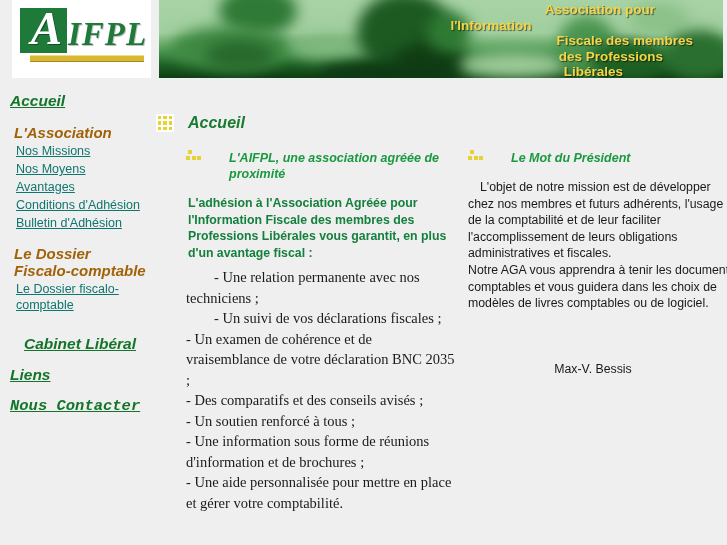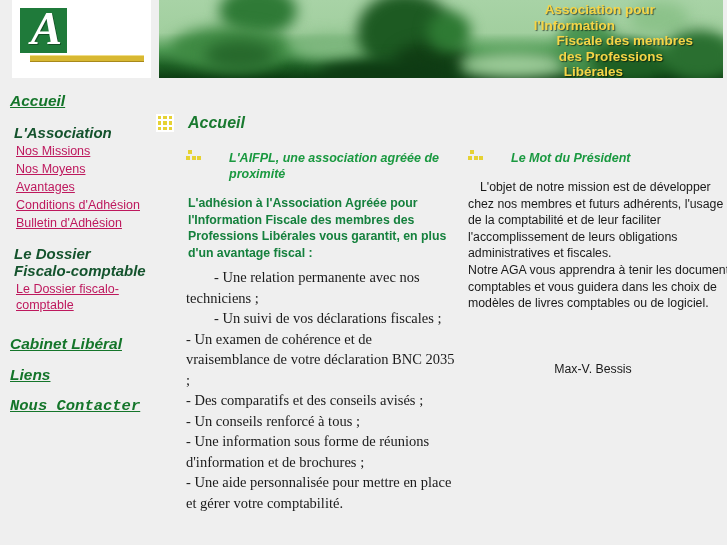--- a/index.html
+++ b/index.html
@@ -131,28 +131,28 @@
     color: #14752a;
     text-decoration: underline;
     padding: 0 0 0 10px;
     margin: 0 0 13px 0;
     cursor: pointer;
   }
   .nav-head {
     font-style: italic;
     font-weight: bold;
     font-size: 15px;
-    color: #14532d;
+    color: #a16207;
     padding: 0 0 0 14px;
     margin: 14px 0 2px 0;
     line-height: 17px;
   }
   .nav-sub {
     font-size: 12.5px;
-    color: #be185d;
+    color: #0f766e;
     text-decoration: underline;
     padding: 0 4px 0 16px;
     margin: 2px 0 0 0;
     line-height: 16px;
     cursor: pointer;
   }
 
   
   #content {
     position: absolute;
@@ -257,20 +257,21 @@
 </style>
 </head>
 <body>
 
 <div id="banner">
 
   <div id="logo-box">
     <div id="logo-inner">
       <div id="logo-square"></div>
       <div id="logo-a">A</div>
+      <div id="logo-ifpl">IFPL</div>
       <div id="logo-rule"></div>
     </div>
   </div>
 
   <div id="banner-photo">
     <div class="blob" style="left:60px;  top:-14px; width:78px;  height:50px;  background:#2f7a36;"></div>
     <div class="blob" style="left:12px;  top:26px;  width:120px; height:44px;  background:#3f8a43;"></div>
     <div class="blob" style="left:46px;  top:40px;  width:70px;  height:30px;  background:#27692c;"></div>
     <div class="blob" style="left:130px; top:34px;  width:90px;  height:26px;  background:#7fb87f;"></div>
     <div class="blob" style="left:198px; top:-8px;  width:96px;  height:80px;  background:#1d5a22;"></div>
@@ -278,21 +279,21 @@
     <div class="blob" style="left:268px; top:12px;  width:44px;  height:40px;  background:#2e7a33;"></div>
     <div class="blob" style="left:300px; top:52px;  width:110px; height:26px;  background:#9ccb98;"></div>
     <div class="blob" style="left:398px; top:16px;  width:60px;  height:62px;  background:#4a9450;"></div>
     <div class="blob" style="left:430px; top:40px;  width:80px;  height:40px;  background:#1e5f24;"></div>
     <div class="blob" style="left:470px; top:2px;   width:60px;  height:34px;  background:#8cc28a;"></div>
     <div class="blob" style="left:505px; top:30px;  width:70px;  height:50px;  background:#2a6f30;"></div>
     <div class="blob" style="left:160px; top:60px;  width:140px; height:26px;  background:#0e3a13;"></div>
 
     <div id="banner-text">
       <div style="padding-right:42px;">Association pour</div>
-      <div style="padding-right:82px;">l'Information</div>
+      <div style="padding-right:82px;text-align:center;">l'Information</div>
       <div style="padding-right:4px;">Fiscale des membres</div>
       <div style="padding-right:34px;">des Professions</div>
       <div style="padding-right:74px;">Libérales</div>
     </div>
   </div>
 </div>
 
 <div id="sidebar">
 
   <div class="nav-top">Accueil</div>
@@ -307,21 +308,21 @@
     <div class="nav-sub">Avantages</div>
     <div class="nav-sub">Conditions d'Adhésion</div>
     <div class="nav-sub">Bulletin d'Adhésion</div>
   </div>
 
   <div>
     <div class="nav-head">Le Dossier Fiscalo-comptable</div>
     <div class="nav-sub">Le Dossier fiscalo-comptable</div>
   </div>
 
-  <div class="nav-top" style="margin-top:22px;">Cabinet Libéral</div>
+  <div class="nav-top" style="margin-top:22px;text-align:center;">Cabinet Libéral</div>
   <div class="nav-top" style="margin-top:8px;">Liens</div>
   <div class="nav-top" style="margin-top:8px;font-family:Liberation Mono, monospace;">Nous Contacter</div>
 </div>
 
 <div id="content">
 
   <div id="page-head">
     <span class="dots3">
       <i></i>
         <i></i>
@@ -347,21 +348,21 @@
       <span class="sec-label">L'AIFPL, une association agréée de proximité</span>
     </div>
 
     <p class="body-bold">L'adhésion à l'Association Agréée pour l'Information Fiscale des membres des Professions Libérales vous garantit, en plus d'un avantage fiscal :</p>
 
     <div class="serif-list">
       <p class="li"><span class="ind"></span><span>- Une relation permanente avec nos techniciens ;</span></p>
       <p class="li"><span class="ind"></span><span>- Un suivi de vos déclarations fiscales ;</span></p>
       <p class="li"><span>- Un examen de cohérence et de vraisemblance de votre déclaration BNC 2035 ;</span></p>
       <p class="li"><span>- Des comparatifs et des conseils avisés ;</span></p>
-      <p class="li"><span>- Un conseils renforcé à tous ;</span></p>
+      <p class="li"><span>- Un soutien renforcé à tous ;</span></p>
       <p class="li"><span>- Une information sous forme de réunions d'information et de brochures ;</span></p>
       <p class="li"><span>- Une aide personnalisée pour mettre en place et gérer votre comptabilité.</span></p>
     </div>
   </div>
 
   <div class="col" id="col-right">
     <div class="sec-head">
       <span class="dots-small">
           <i></i>
           <i></i>

